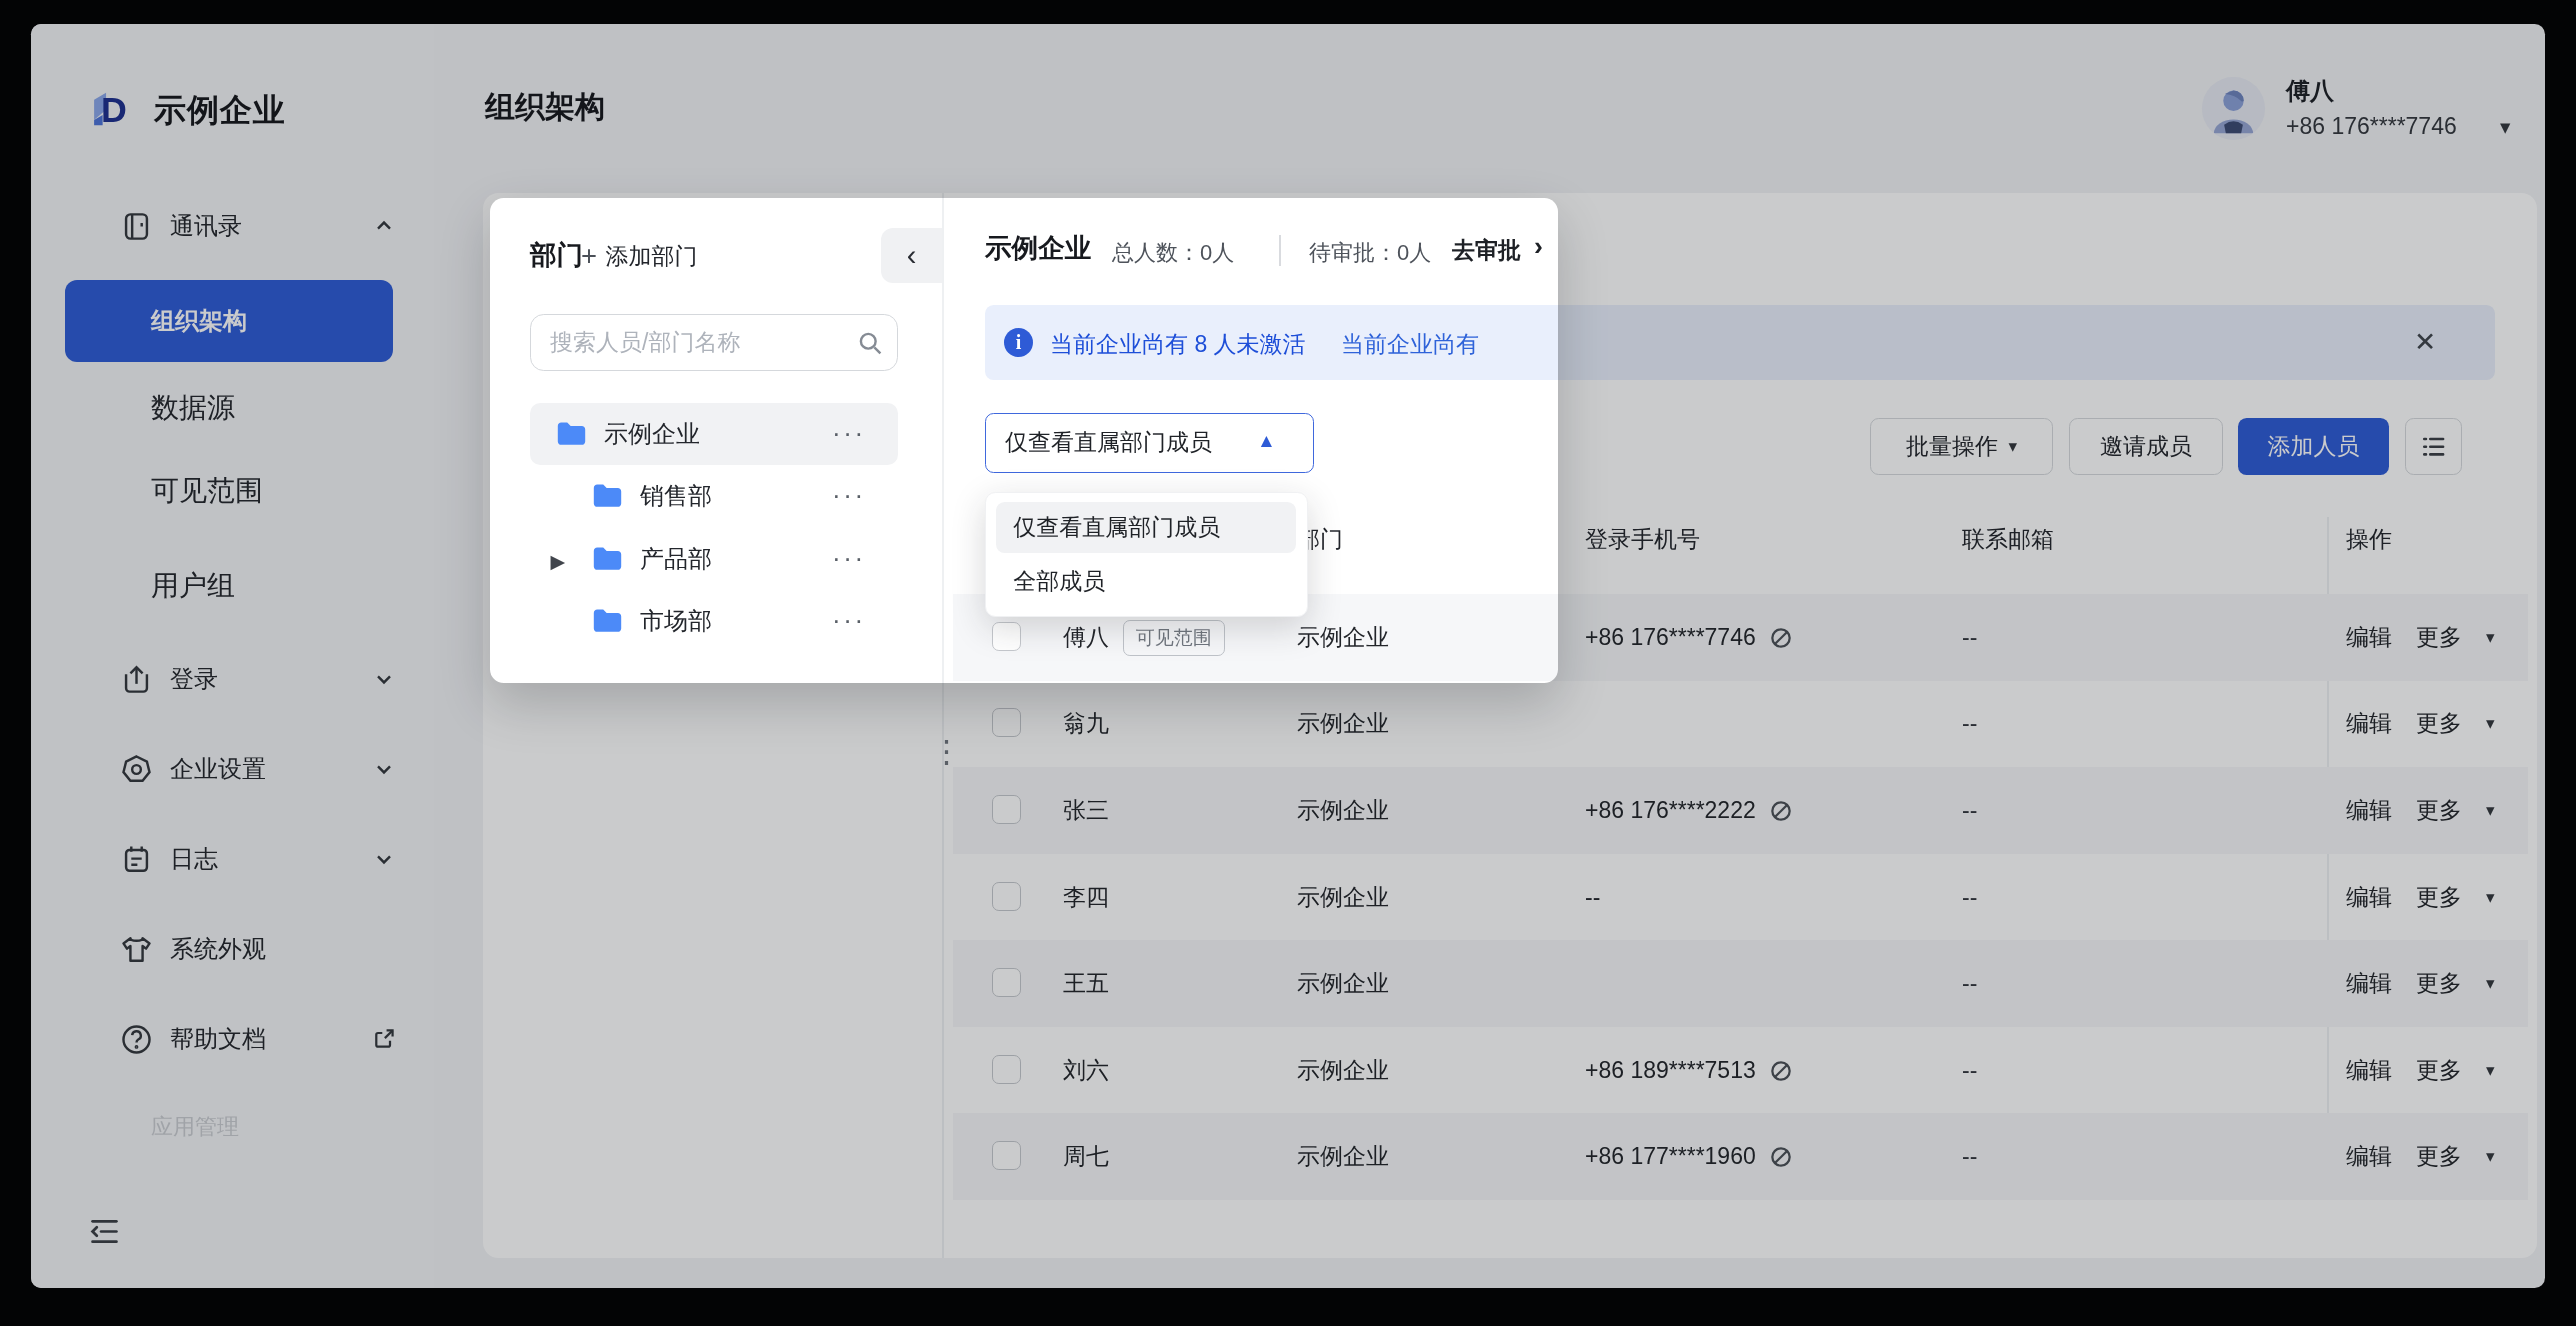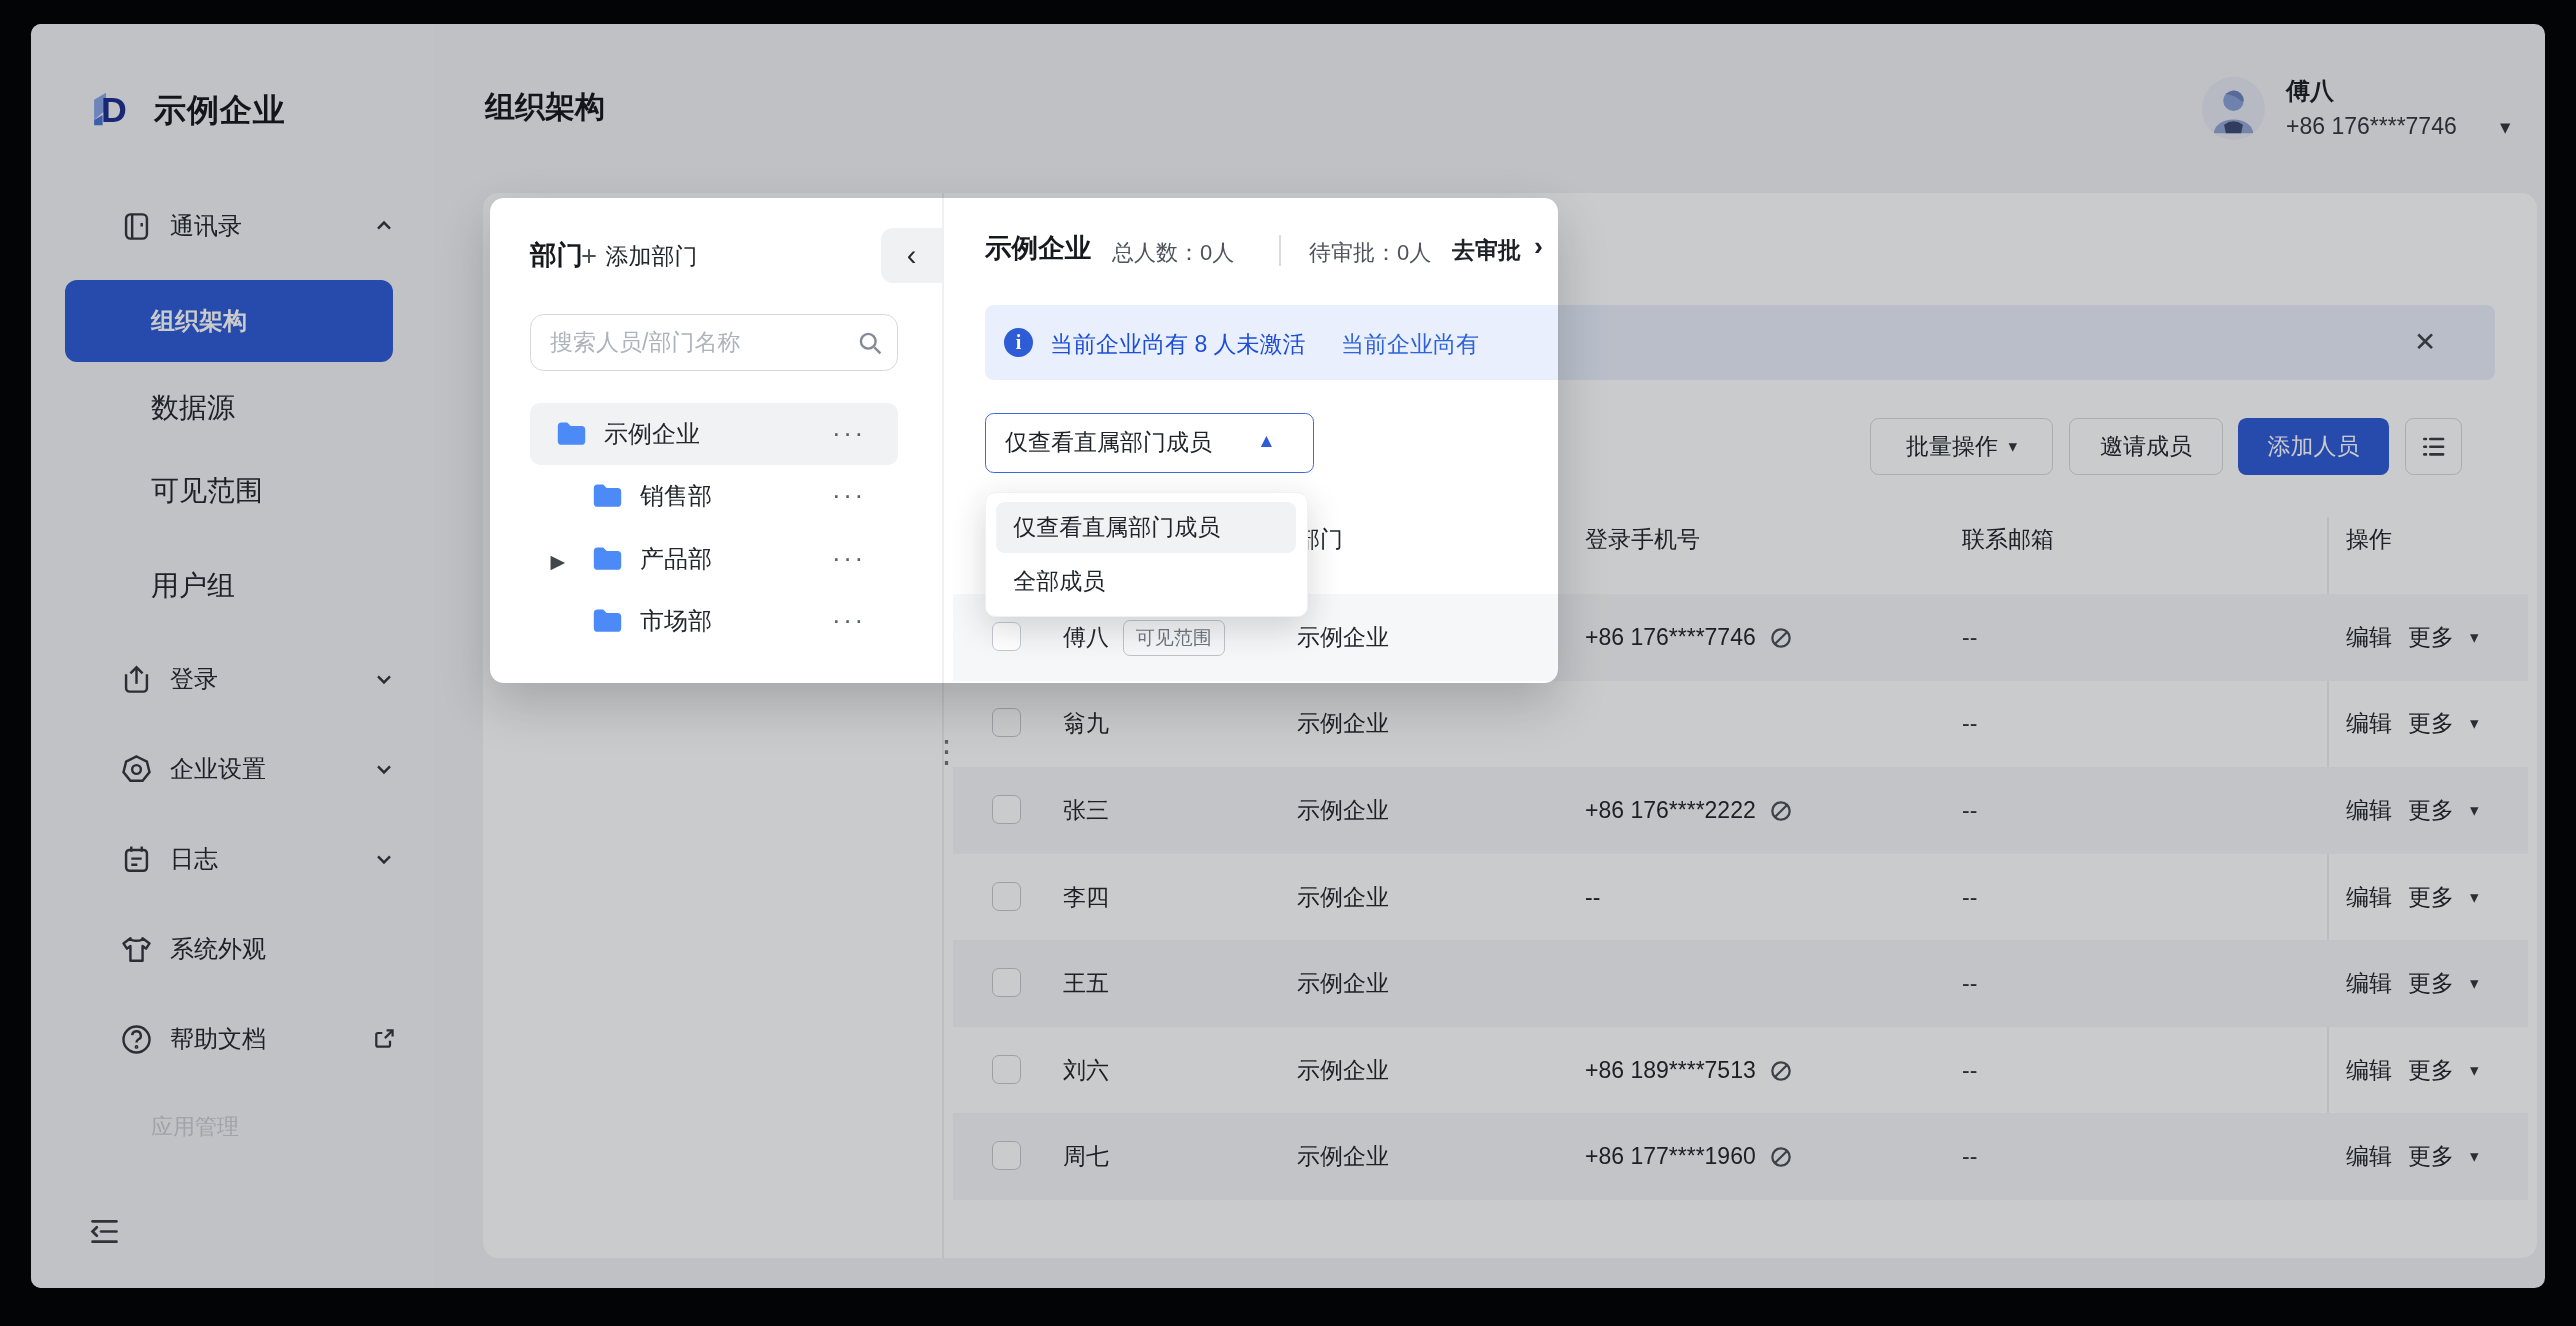--- a/index.html
+++ b/index.html
@@ -88,21 +88,21 @@
   .cbx{width:29px;height:29px;border:1.7px solid #c5c8cd;border-radius:6.9px;background:#fff;box-sizing:border-box;cursor:pointer;}
   .trow{position:absolute;left:953px;width:1575px;height:87px;}
   .trow.striped{background:#f6f7f9;}
   .trow .cb{position:absolute;left:39px;top:28px;}
   .trow .namewrap{position:absolute;left:110px;top:0;height:87px;display:flex;align-items:center;gap:13.7px;}
   .trow .nm{font-size:23px;color:#22252a;}
   .trow .badge{height:36px;line-height:34px;padding:0 12px;border:1.7px solid #bfc3c9;border-radius:6.9px;font-size:19px;color:#70767e;box-sizing:border-box;}
   .trow .dept{position:absolute;left:344px;line-height:87px;font-size:23px;color:#22252a;}
   .trow .phonewrap{position:absolute;left:632px;top:0;height:87px;display:flex;align-items:center;gap:12px;font-size:23px;color:#22252a;}
   .trow .email{position:absolute;left:1009px;line-height:87px;font-size:23px;color:#33373d;}
-  .trow .opswrap{position:absolute;left:1393px;top:0;height:87px;display:flex;align-items:center;gap:16px;font-size:23px;color:#22252a;}
+  .trow .opswrap{position:absolute;left:1393px;top:0;height:87px;display:flex;align-items:center;gap:24px;font-size:23px;color:#22252a;}
   .trow .opswrap .lnk{cursor:pointer;}
   
   #spotlight{left:490px;top:198px;width:1068px;height:485px;border-radius:13.7px;pointer-events:none;z-index:40;
     box-shadow:0 0 0 3428px rgba(15,18,25,0.22), 0 20.6px 51px rgba(15,18,25,0.20);}
   svg{display:block;}
 </style>
 </head>
 <body>
 
 <div id="surface" class="abs"></div>

